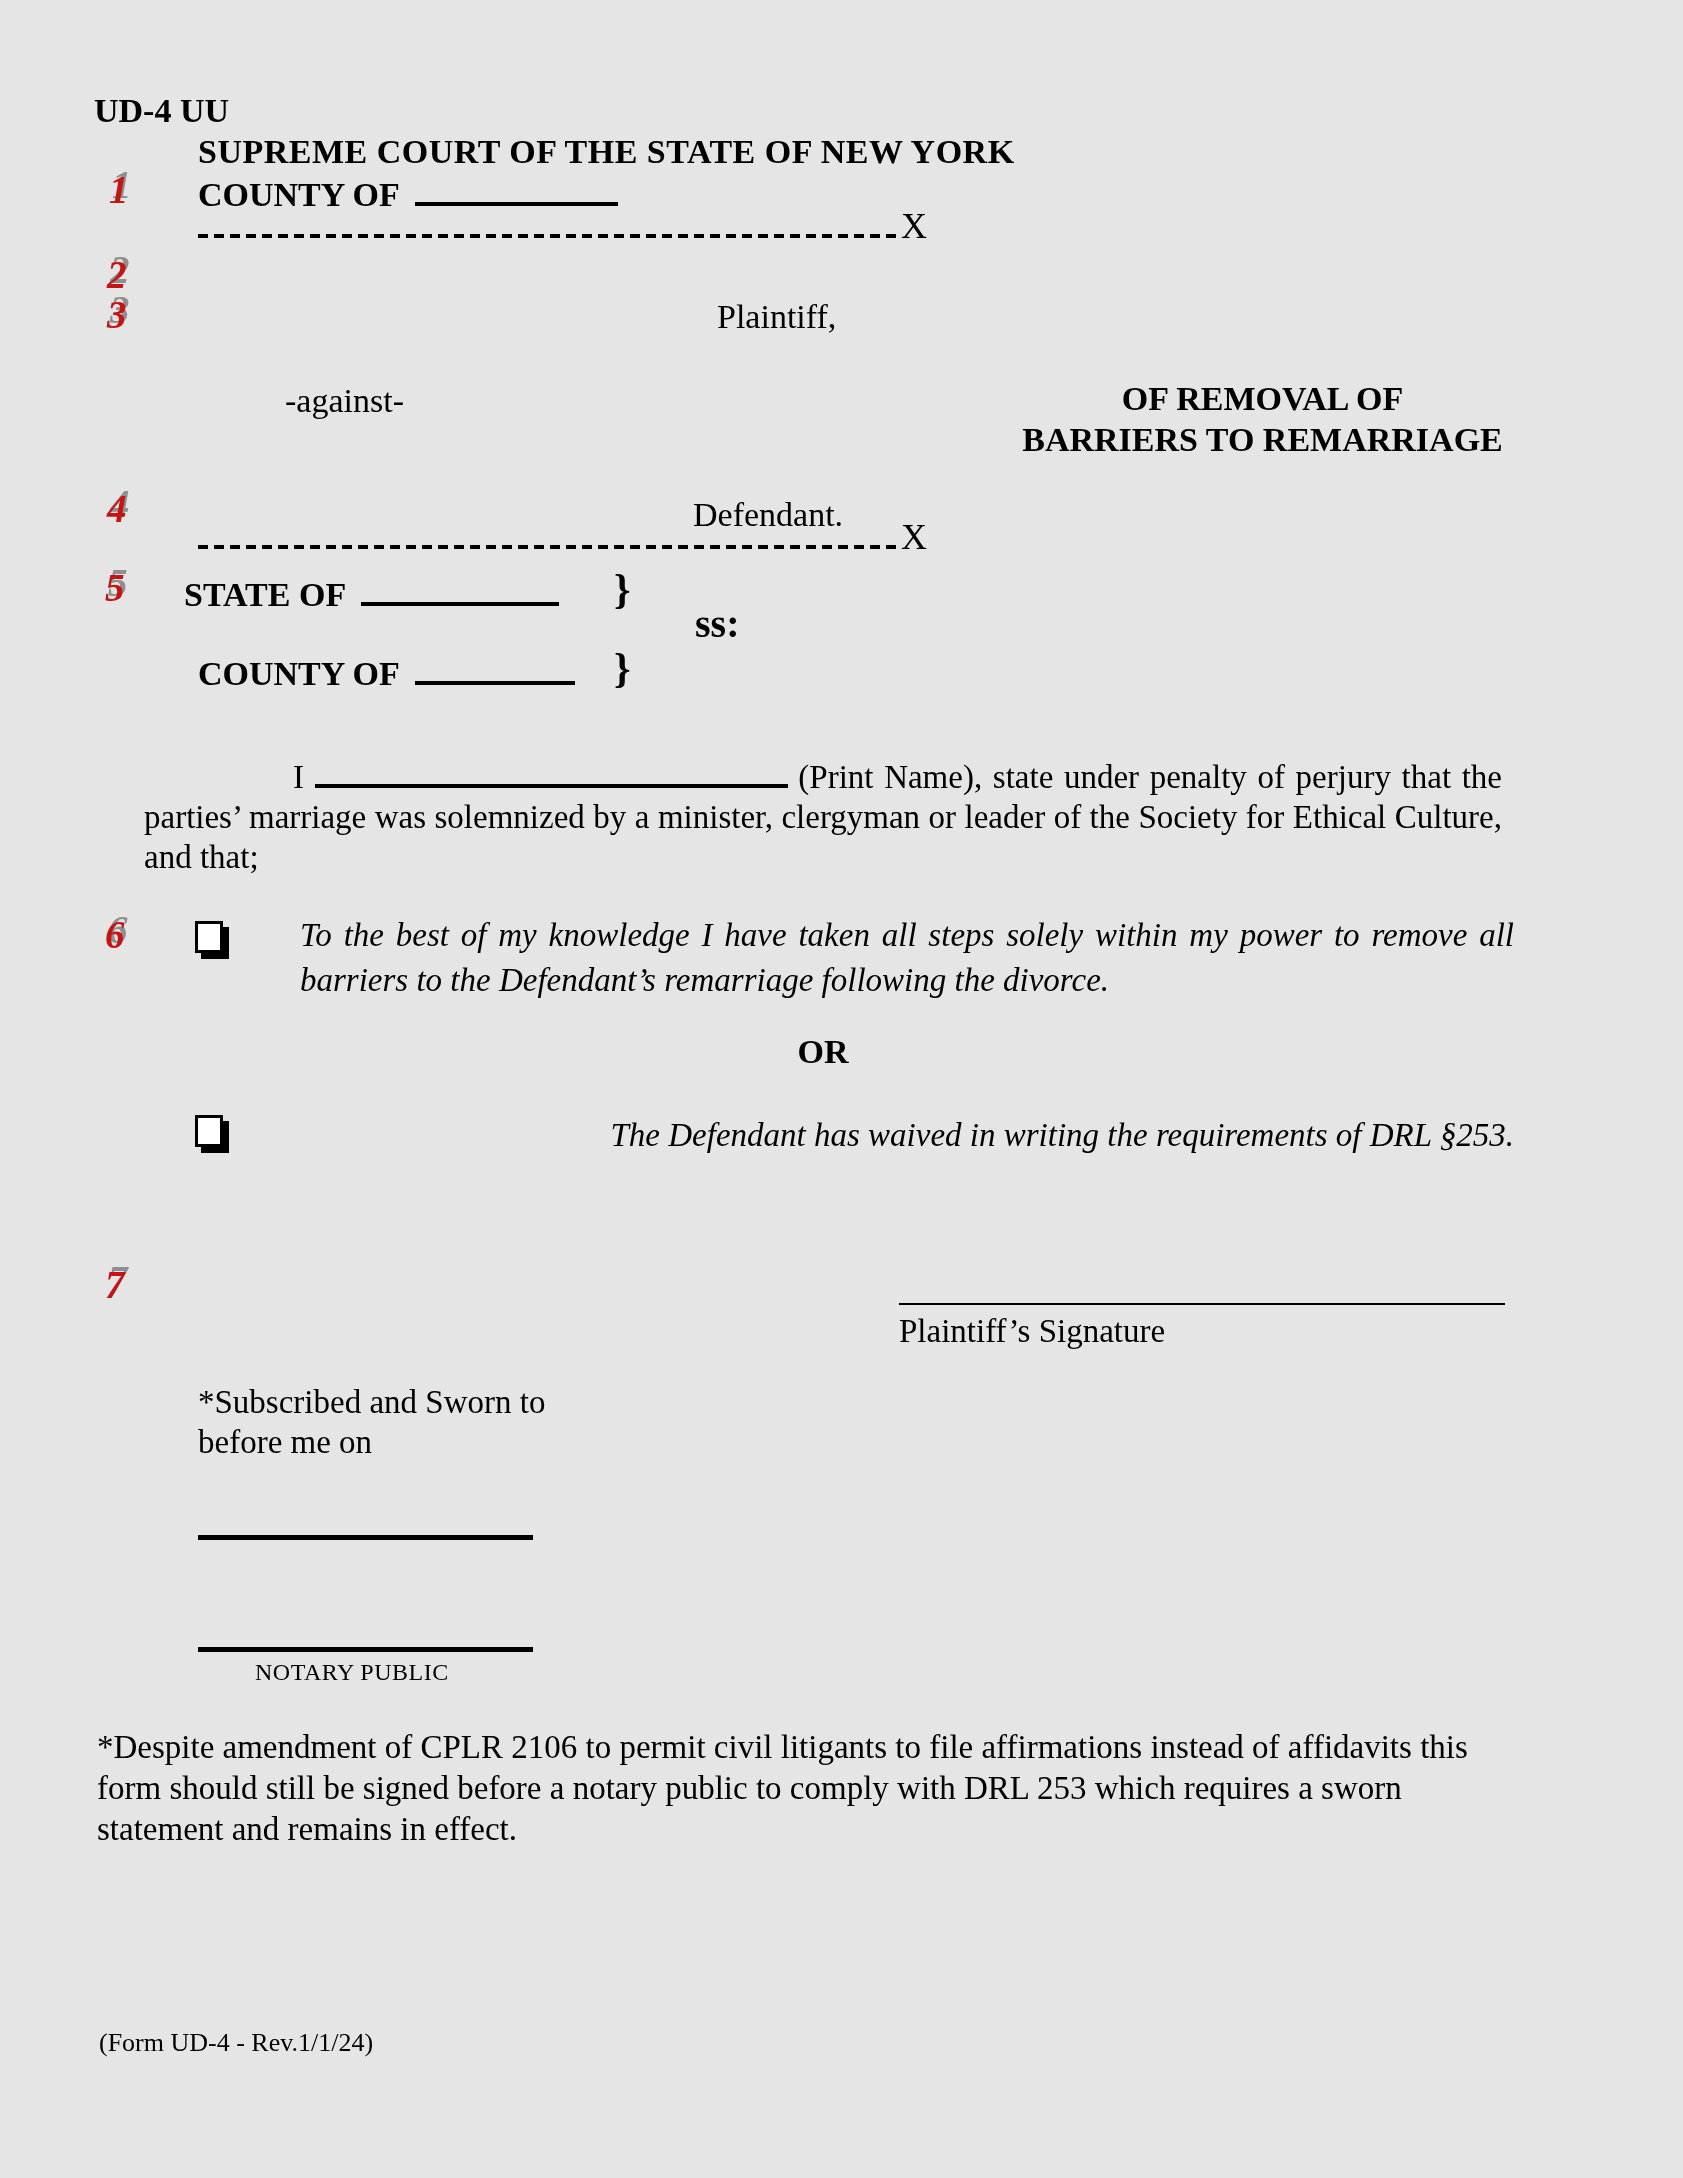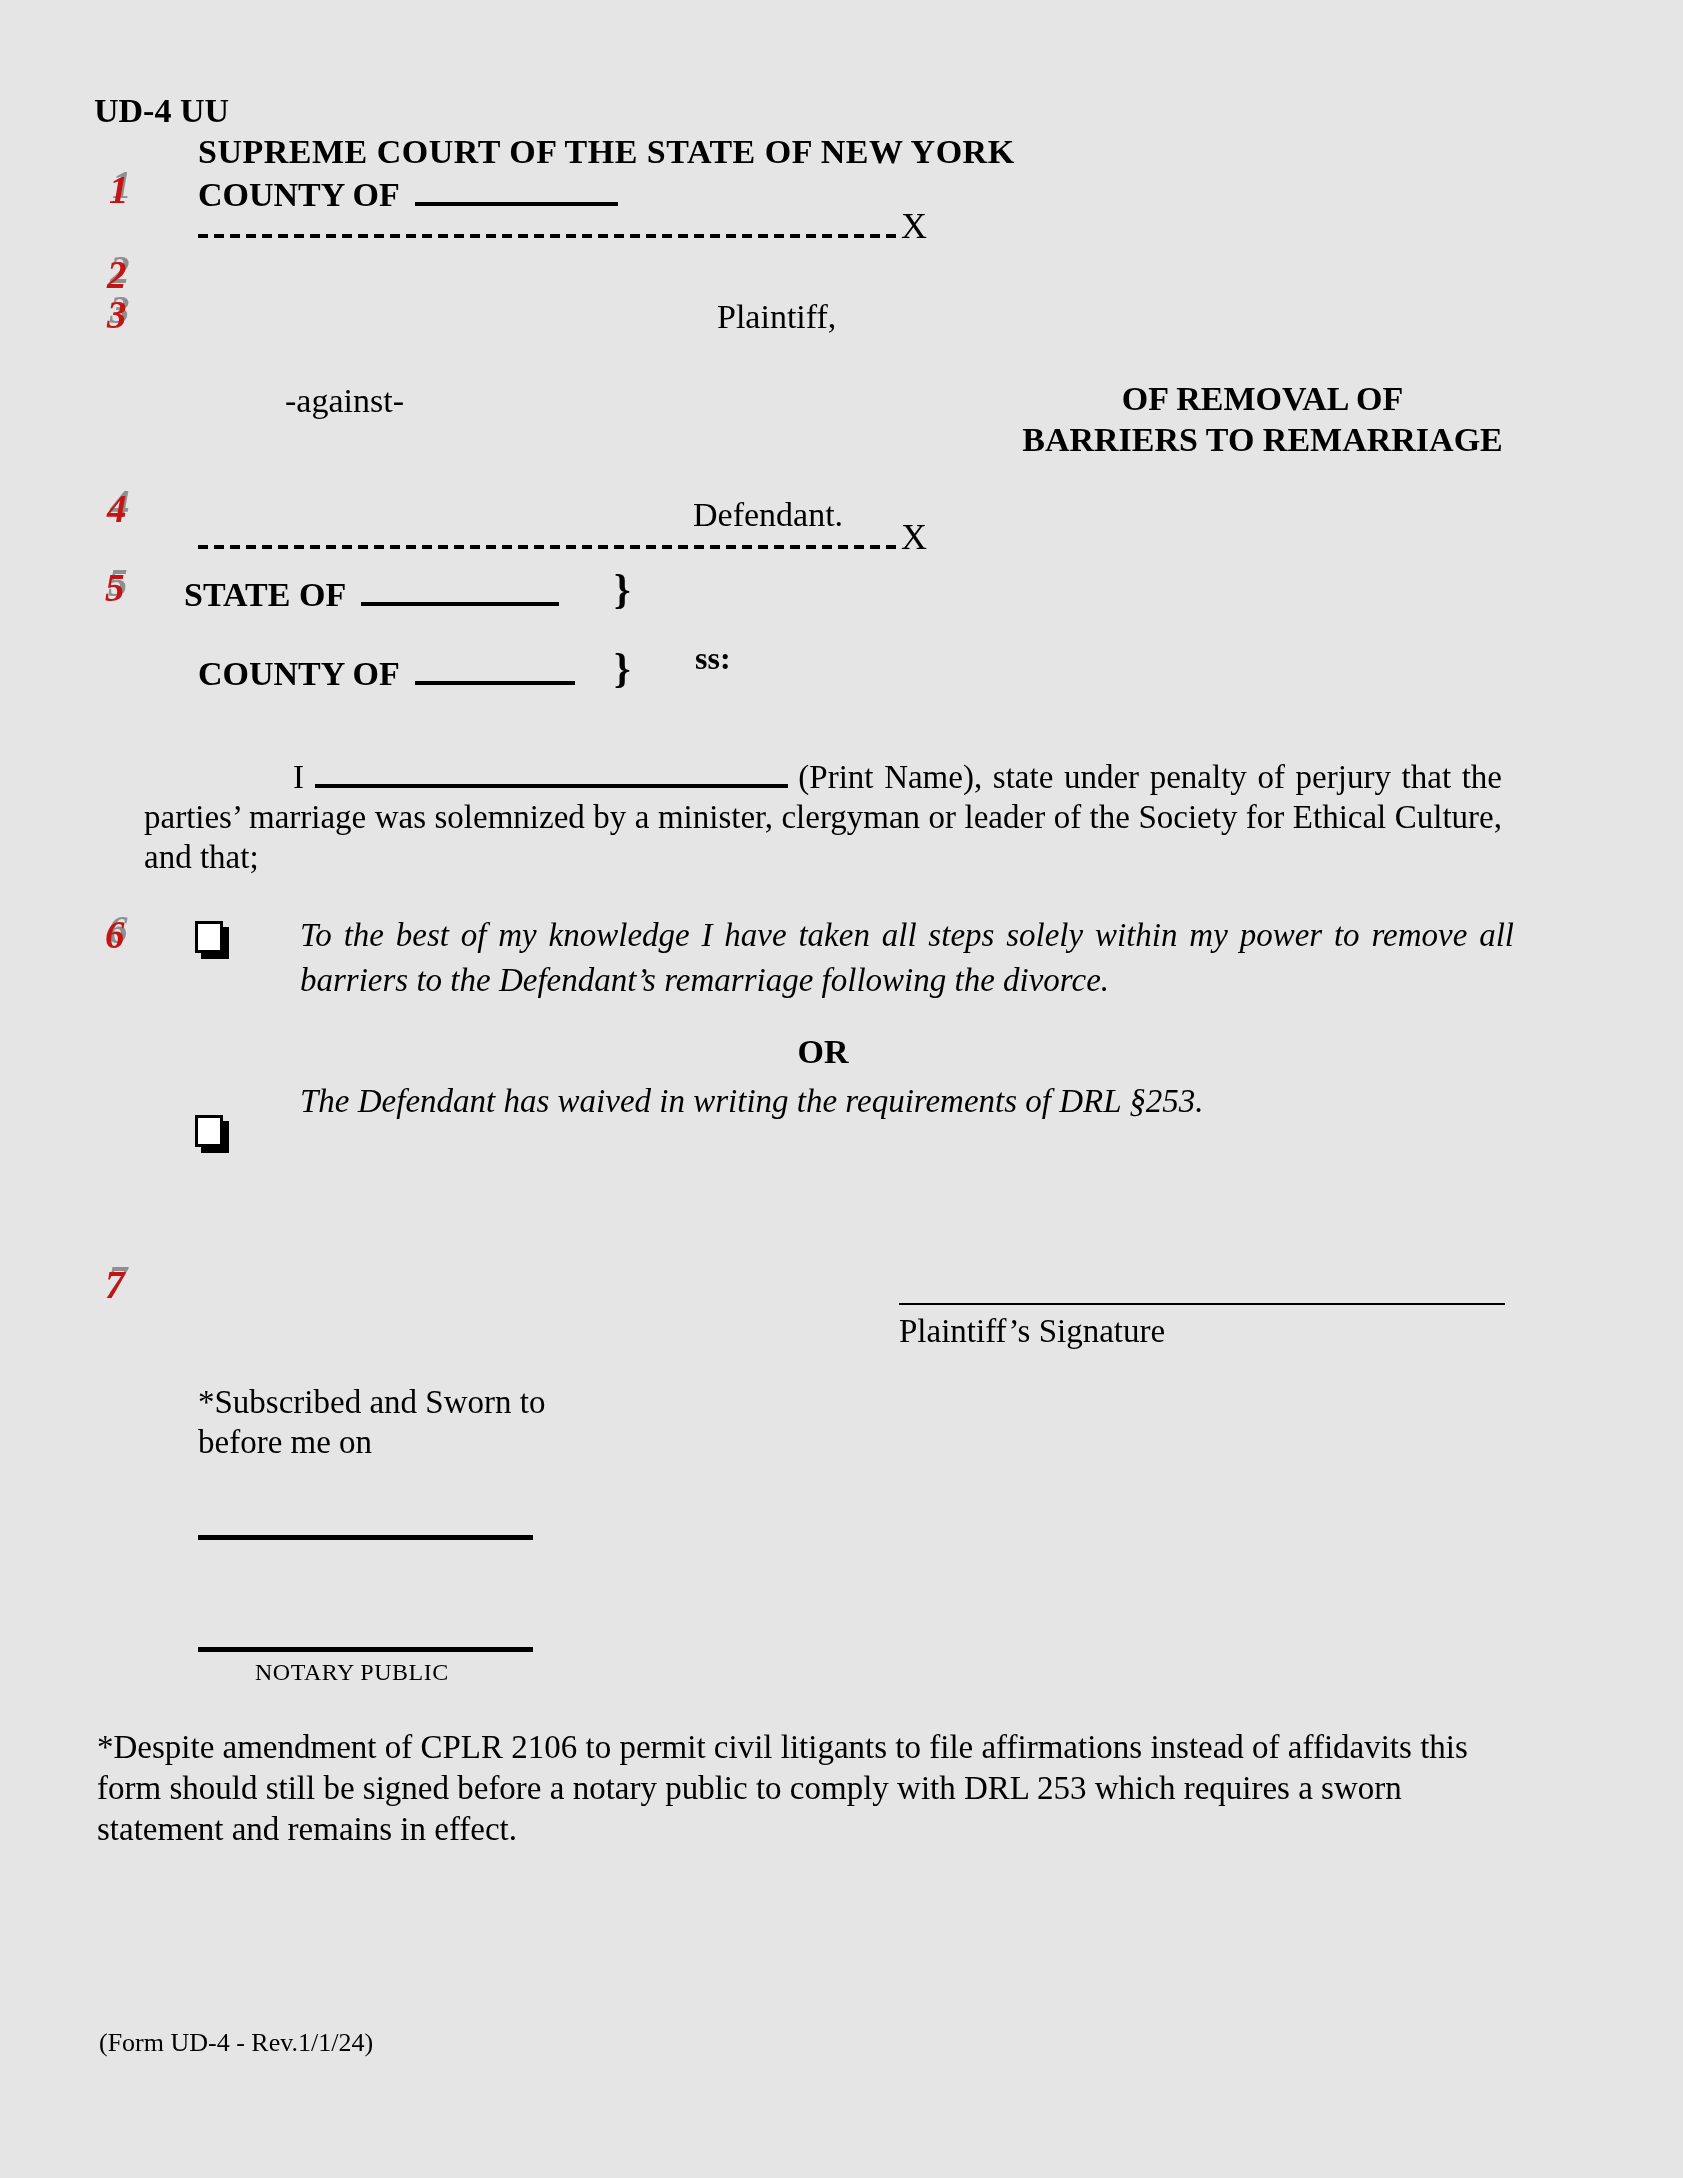--- a/index.html
+++ b/index.html
@@ -83,41 +83,41 @@
 
   <div class="abs dashes" style="left:198px;top:545px;width:701px;"></div>
   <span class="abs xcap" style="left:901px;top:519px;">X</span>
 
   <div class="abs redno" style="left:105px;top:568px;">5</div>
   <div class="abs b t34" style="left:184px;top:572px;">
     <span>STATE OF</span>
     <span class="blank" style="width:198px;margin-left:8px;"></span>
   </div>
   <span class="abs b brace" style="left:614px;top:568px;">}</span>
-  <div class="abs b" style="left:695px;top:640px;font-size:32px;">ss:</div>
+  <div class="abs b" style="left:695px;top:600px;font-size:40px;">ss:</div>
   <div class="abs b t34" style="left:198px;top:651px;">
     <span>COUNTY OF</span>
     <span class="blank" style="width:160px;margin-left:8px;"></span>
   </div>
   <span class="abs b brace" style="left:614px;top:647px;">}</span>
 
   <div class="abs t33 just" style="left:144px;top:754px;width:1358px;text-indent:149px;">
     <span>I</span>
     <span class="blank" style="width:473px;border-bottom-width:4px;"></span>
     <span>(Print Name),  state under penalty of perjury that the parties’ marriage was solemnized by a minister, clergyman or leader of the Society for Ethical Culture, and that;</span>
   </div>
 
   <div class="abs redno" style="left:105px;top:915px;">6</div>
   <span class="abs cbx" style="left:195px;top:921px;"></span>
   <div class="abs i t33 just" style="left:300px;top:913px;width:1214px;line-height:45px;">To the best of my knowledge I have taken all steps solely within my power to remove all barriers to the Defendant’s remarriage following the  divorce.</div>
 
   <div class="abs b t34 ctr" style="left:144px;top:1032px;width:1358px;">OR</div>
 
   <span class="abs cbx" style="left:195px;top:1115px;"></span>
-  <div class="abs i t33" style="left:300px;top:1081px;width:1214px;">The Defendant has waived in writing the requirements of DRL §253.</div>
+  <div class="abs i t33" style="left:300px;top:1115px;width:1214px;text-align:right;">The Defendant has waived in writing the requirements of DRL §253.</div>
 
   <div class="abs redno" style="left:105px;top:1265px;">7</div>
   <div class="abs thinline" style="left:899px;top:1267px;width:606px;height:36px;"></div>
   <div class="abs t33" style="left:899px;top:1311px;">Plaintiff’s Signature</div>
 
   <div class="abs t33" style="left:198px;top:1382px;">*Subscribed and Sworn to</div>
   <div class="abs t33" style="left:198px;top:1422px;">before me on</div>
 
   <div class="abs thickline" style="left:198px;top:1490px;width:335px;height:45px;"></div>
   <div class="abs thickline" style="left:198px;top:1602px;width:335px;height:45px;"></div>

